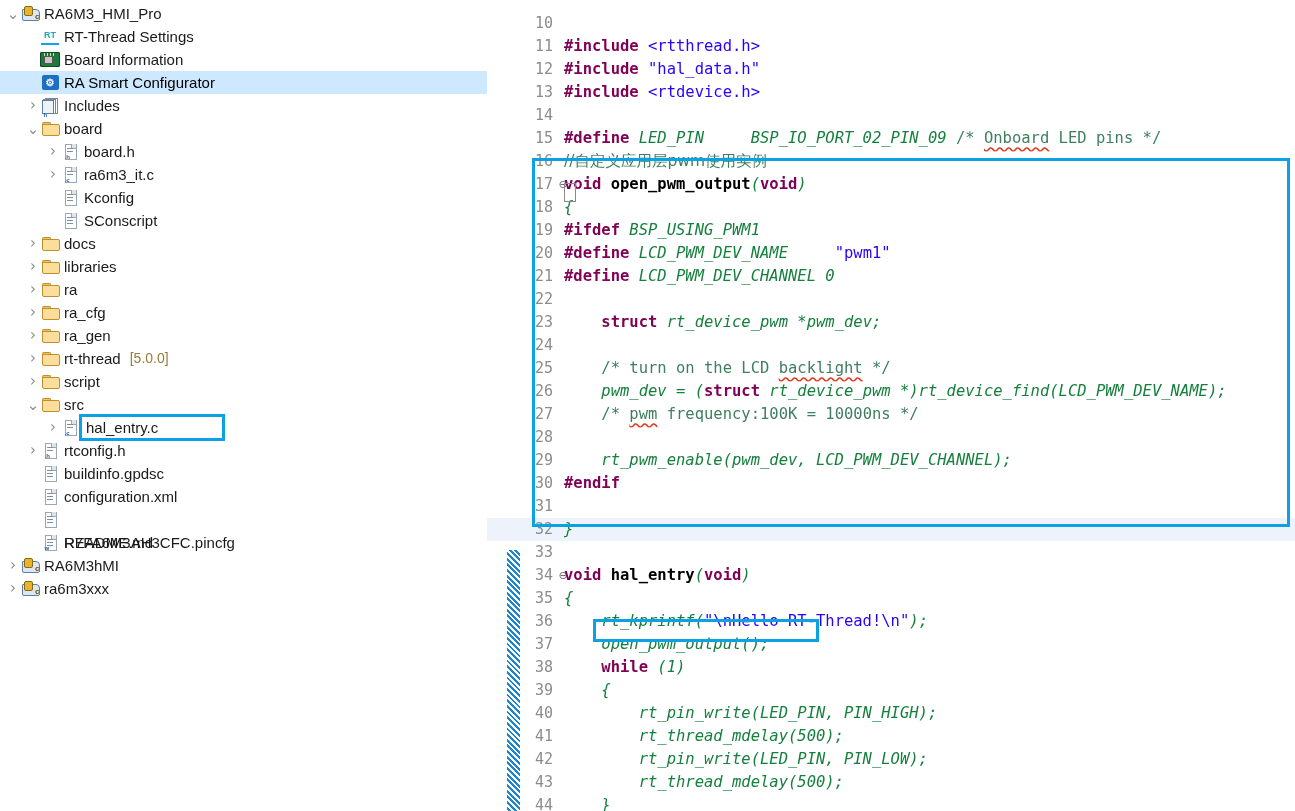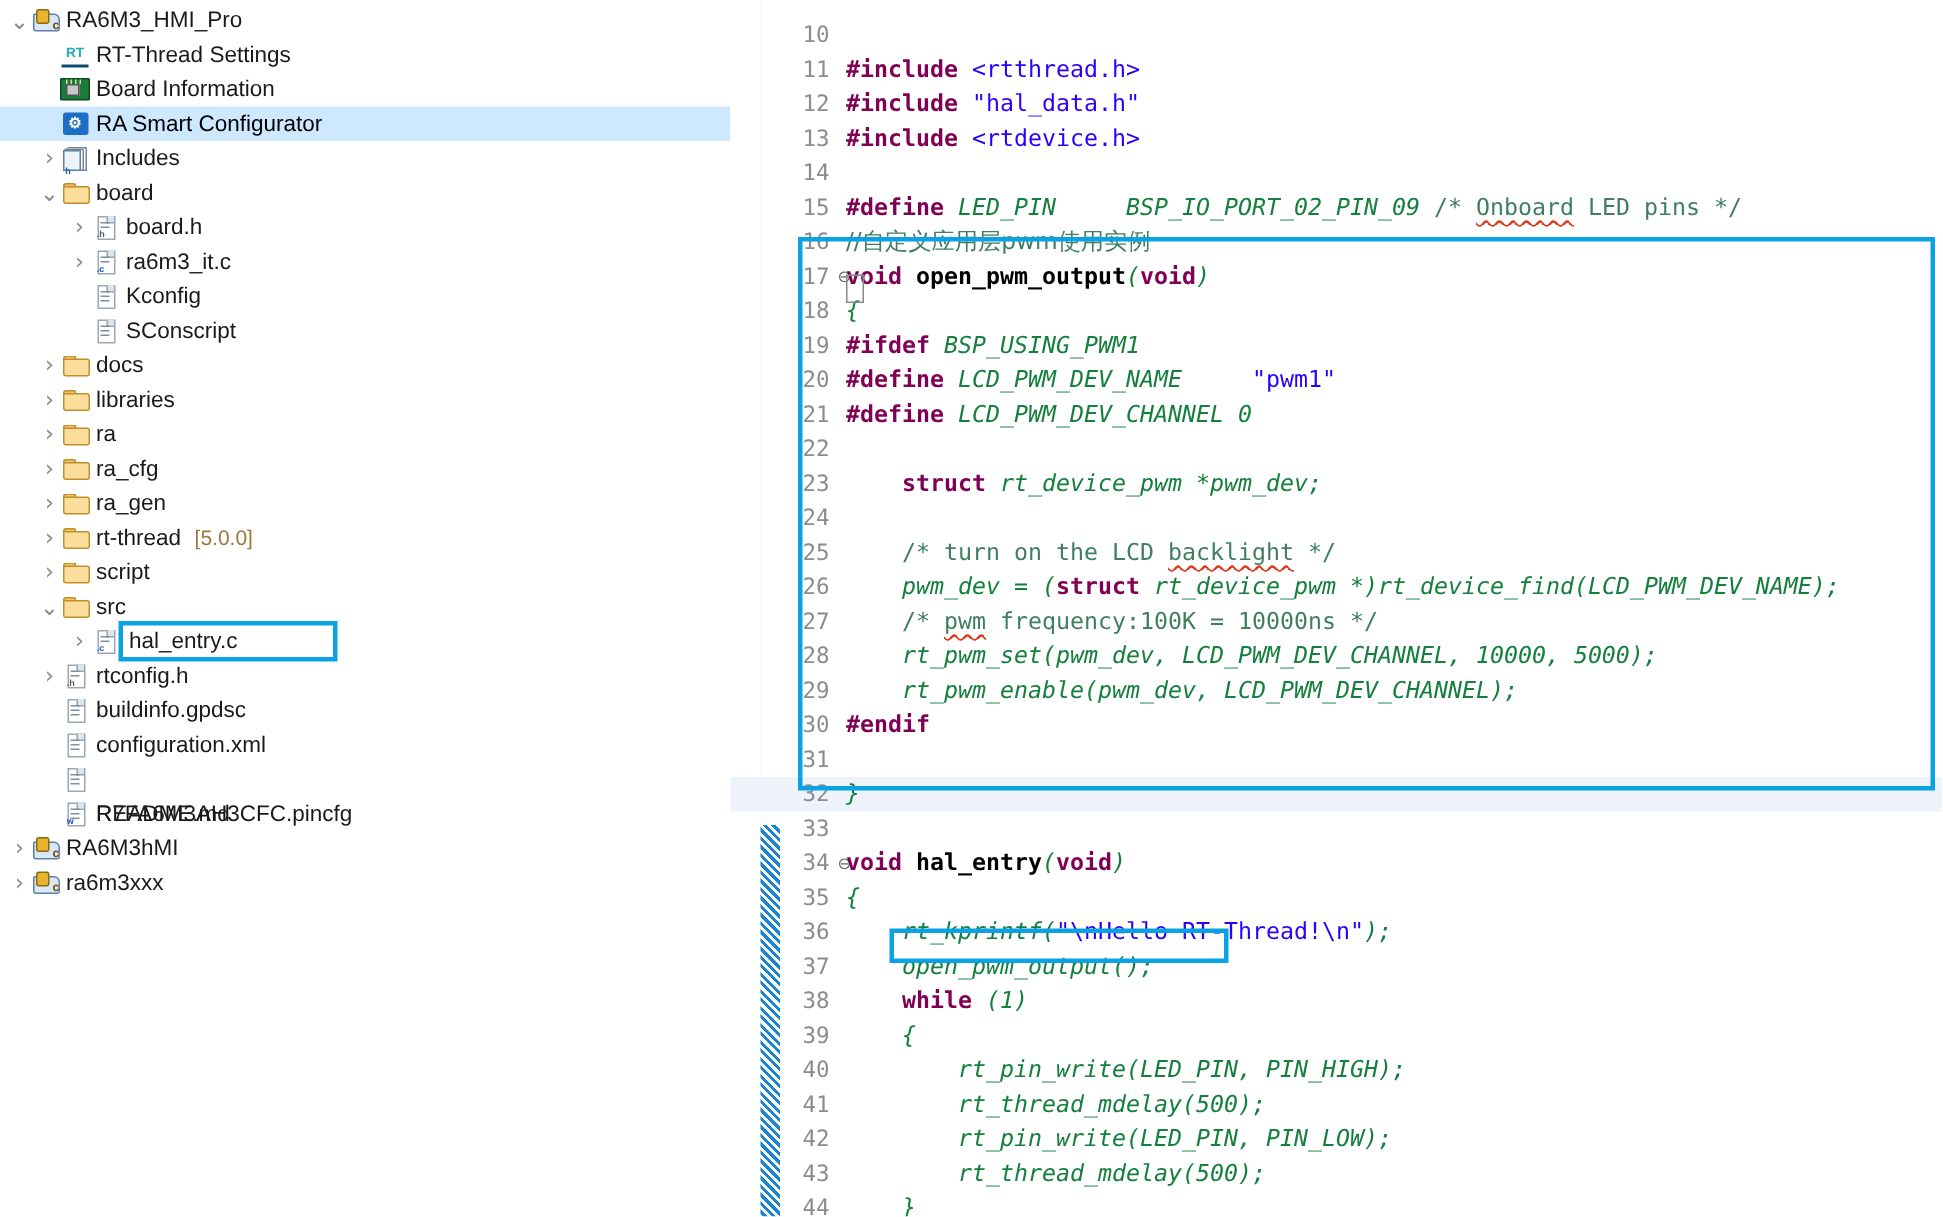--- a/index.html
+++ b/index.html
@@ -68,21 +68,21 @@
   .i-file .l1,.i-file .l2,.i-file .l3 { position:absolute;left:3px;height:1px;background:#7e8fa0;width:6px;}
   .i-file .l1{top:4px}.i-file .l2{top:7px}.i-file .l3{top:10px}
   .i-file .corner{position:absolute;right:1px;top:0;width:4px;height:4px;background:#dde5ec;border-left:1px solid #9aa7b4;border-bottom:1px solid #9aa7b4;}
   .i-file .tag{position:absolute;left:1px;bottom:0px;font-size:6px;line-height:6px;color:#1a5fb4;font-family:"Liberation Sans",sans-serif;font-weight:bold;}
   .i-file.c .tag{color:#1760b8}
   .i-file.h .tag{color:#555}
   .i-file.md .tag{color:#2255aa}
 
   .i-rt { width:18px;height:15px;display:flex;align-items:center;justify-content:center;
           font-size:9px;font-weight:bold;color:#22aab8;font-family:"Liberation Sans",sans-serif;
-          border-bottom:2px solid #0c4a6e; }
+          border-bottom:2px solid #0ea5e9; }
   .i-board { width:18px;height:13px;background:#1e7a3a;border:1px solid #0d4a22;position:relative;border-radius:1px;}
   .i-board .chip{position:absolute;left:3px;top:3px;width:7px;height:6px;background:#c9c9c9;border:1px solid #555;}
   .i-board .pin{position:absolute;top:0px;width:1px;height:3px;background:#d8d8a0;}
   .i-rasc { width:17px;height:15px;background:#1c6fc2;border-radius:2px;display:flex;align-items:center;justify-content:center;
             color:#fff;font-size:10px;font-weight:bold;font-family:"Liberation Sans",sans-serif;}
   .i-inc { width:17px;height:15px;position:relative;}
   .i-inc .s1{position:absolute;left:3px;top:0;width:11px;height:14px;background:#fff;border:1px solid #7b8794;}
   .i-inc .s2{position:absolute;left:1px;top:1px;width:11px;height:13px;background:#fff;border:1px solid #7b8794;}
   .i-inc .s3{position:absolute;left:0px;top:2px;width:10px;height:12px;background:#eef3f8;border:1px solid #5b7fa6;}
   .i-inc .t{position:absolute;left:1px;top:3px;font-size:6px;color:#1a5fb4;font-weight:bold;font-family:"Liberation Sans",sans-serif;}
@@ -525,21 +525,21 @@
         <div class="cl" style="top: 180px;"><span class="num">18</span><span class="txt"><span class="id">{</span></span></div>
         <div class="cl" style="top: 203px;"><span class="num">19</span><span class="txt"><span class="pp">#ifdef</span><span class="id"> BSP_USING_PWM1</span></span></div>
         <div class="cl" style="top: 226px;"><span class="num">20</span><span class="txt"><span class="pp">#define</span><span class="id"> LCD_PWM_DEV_NAME     </span><span class="st">"pwm1"</span></span></div>
         <div class="cl" style="top: 249px;"><span class="num">21</span><span class="txt"><span class="pp">#define</span><span class="id"> LCD_PWM_DEV_CHANNEL 0</span></span></div>
         <div class="cl" style="top: 272px;"><span class="num">22</span><span class="txt"></span></div>
         <div class="cl" style="top: 295px;"><span class="num">23</span><span class="txt"><span class="id">    </span><span class="k">struct</span><span class="id"> rt_device_pwm *pwm_dev;</span></span></div>
         <div class="cl" style="top: 318px;"><span class="num">24</span><span class="txt"></span></div>
         <div class="cl" style="top: 341px;"><span class="num">25</span><span class="txt"><span class="id">    </span><span class="cm">/* turn on the LCD </span><span class="cm sq">backlight</span><span class="cm"> */</span></span></div>
         <div class="cl" style="top: 364px;"><span class="num">26</span><span class="txt"><span class="id">    pwm_dev = (</span><span class="k">struct</span><span class="id"> rt_device_pwm *)rt_device_find(LCD_PWM_DEV_NAME);</span></span></div>
         <div class="cl" style="top: 387px;"><span class="num">27</span><span class="txt"><span class="id">    </span><span class="cm">/* </span><span class="cm sq">pwm</span><span class="cm"> frequency:100K = 10000ns */</span></span></div>
-        <div class="cl" style="top: 410px;"><span class="num">28</span><span class="txt"><span class="id">    rt_pwm_set(pwm_dev, LCD_PWM_DEV_CHANNEL, 10000, 5000);</span></span></div>
+        <div class="cl" style="top: 410px;"><span class="num">28</span></div>
         <div class="cl" style="top: 433px;"><span class="num">29</span><span class="txt"><span class="id">    rt_pwm_enable(pwm_dev, LCD_PWM_DEV_CHANNEL);</span></span></div>
         <div class="cl" style="top: 456px;"><span class="num">30</span><span class="txt"><span class="pp">#endif</span></span></div>
         <div class="cl" style="top: 479px;"><span class="num">31</span><span class="txt"></span></div>
         <div class="cl cur" style="top: 502px;"><span class="num">32</span><span class="txt"><span class="id">}</span></span></div>
         <div class="cl" style="top: 525px;"><span class="num">33</span><span class="txt"></span></div>
         <div class="cl" style="top: 548px;"><span class="num">34</span><span class="fold">⊖</span><span class="txt"><span class="k">void</span><span class="id"> </span><span class="fn">hal_entry</span><span class="id">(</span><span class="k">void</span><span class="id">)</span></span></div>
         <div class="cl" style="top: 571px;"><span class="num">35</span><span class="txt"><span class="id">{</span></span></div>
         <div class="cl" style="top: 594px;"><span class="num">36</span><span class="txt"><span class="id">    rt_kprintf(</span><span class="st">"\nHello RT-Thread!\n"</span><span class="id">);</span></span></div>
         <div class="cl" style="top: 617px;"><span class="num">37</span><span class="txt"><span class="id">    open_pwm_output();</span></span></div>
         <div class="cl" style="top: 640px;"><span class="num">38</span><span class="txt"><span class="id">    </span><span class="k">while</span><span class="id"> (1)</span></span></div>

